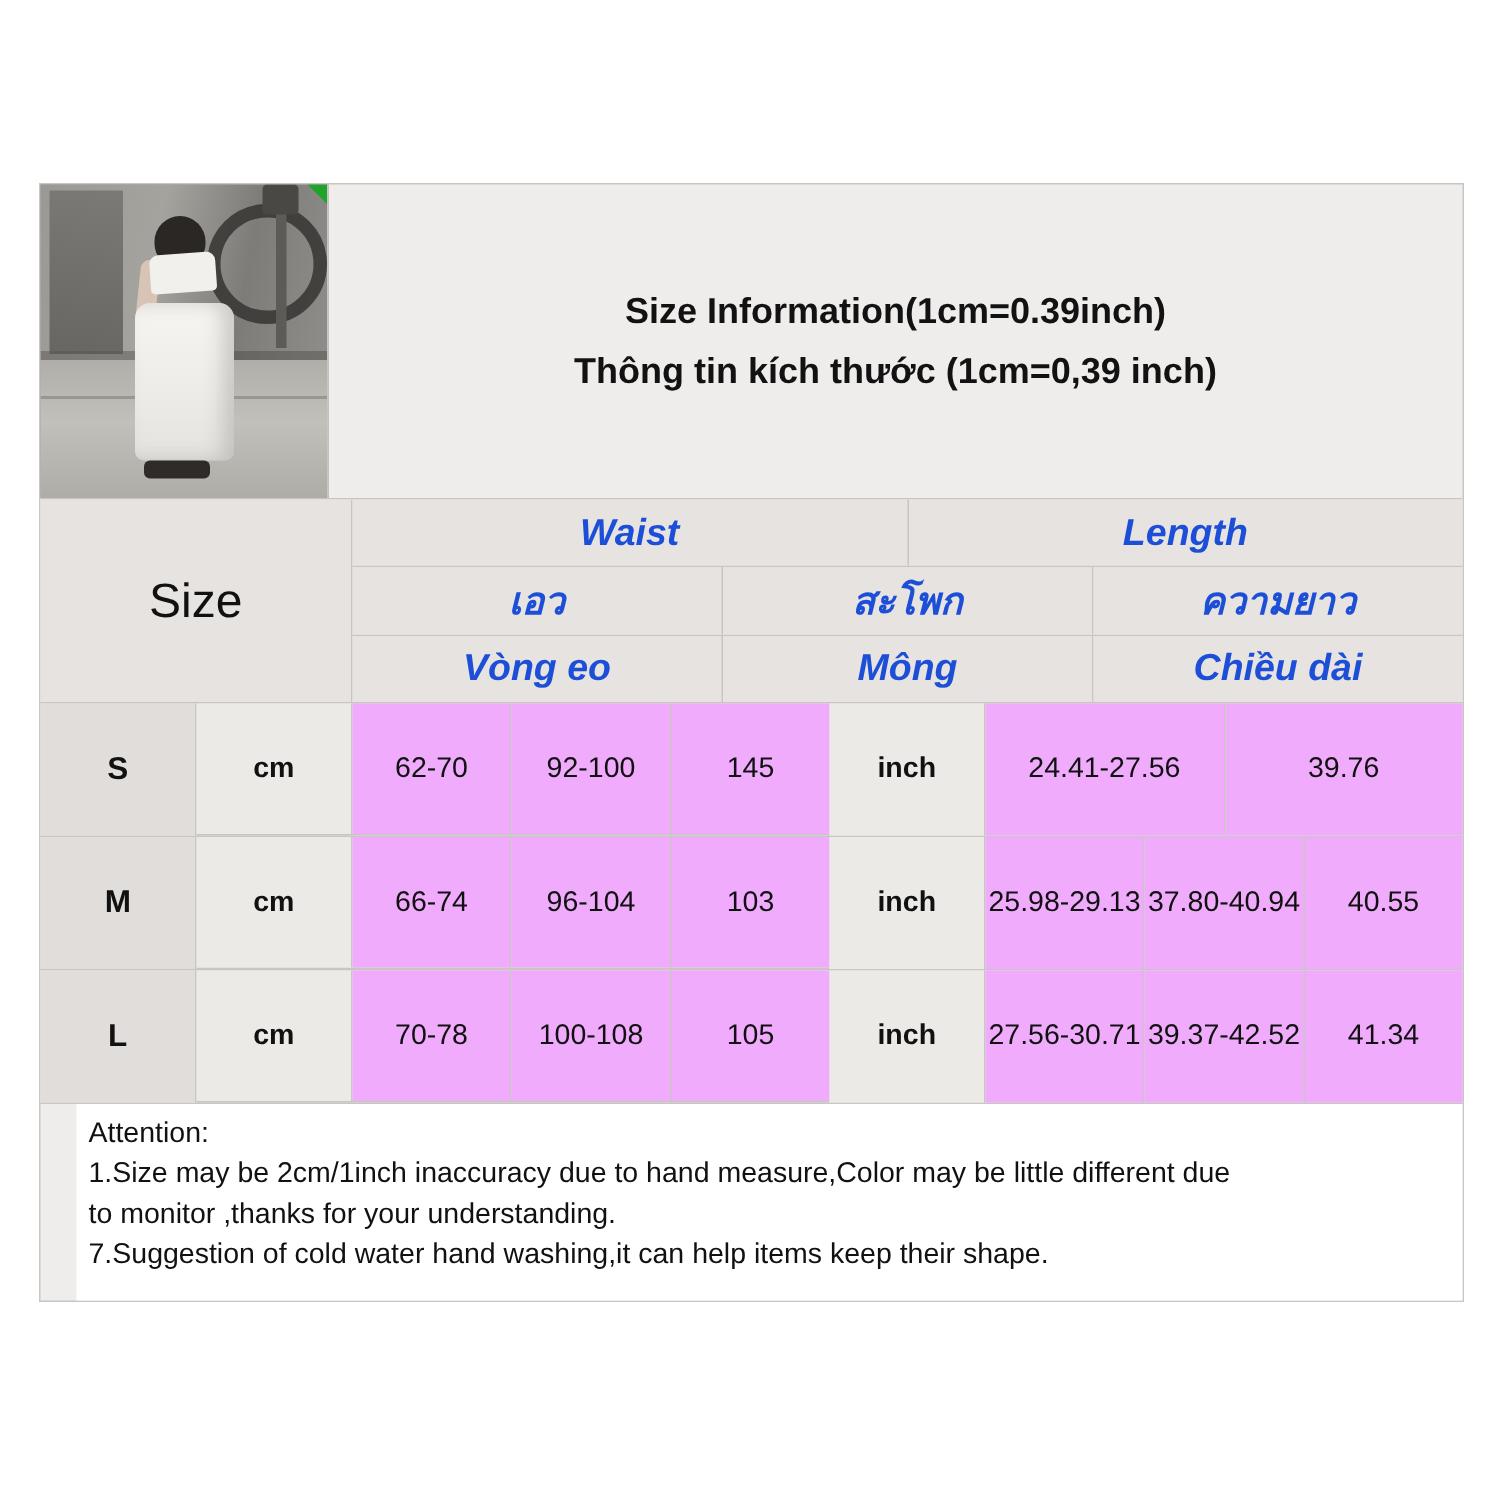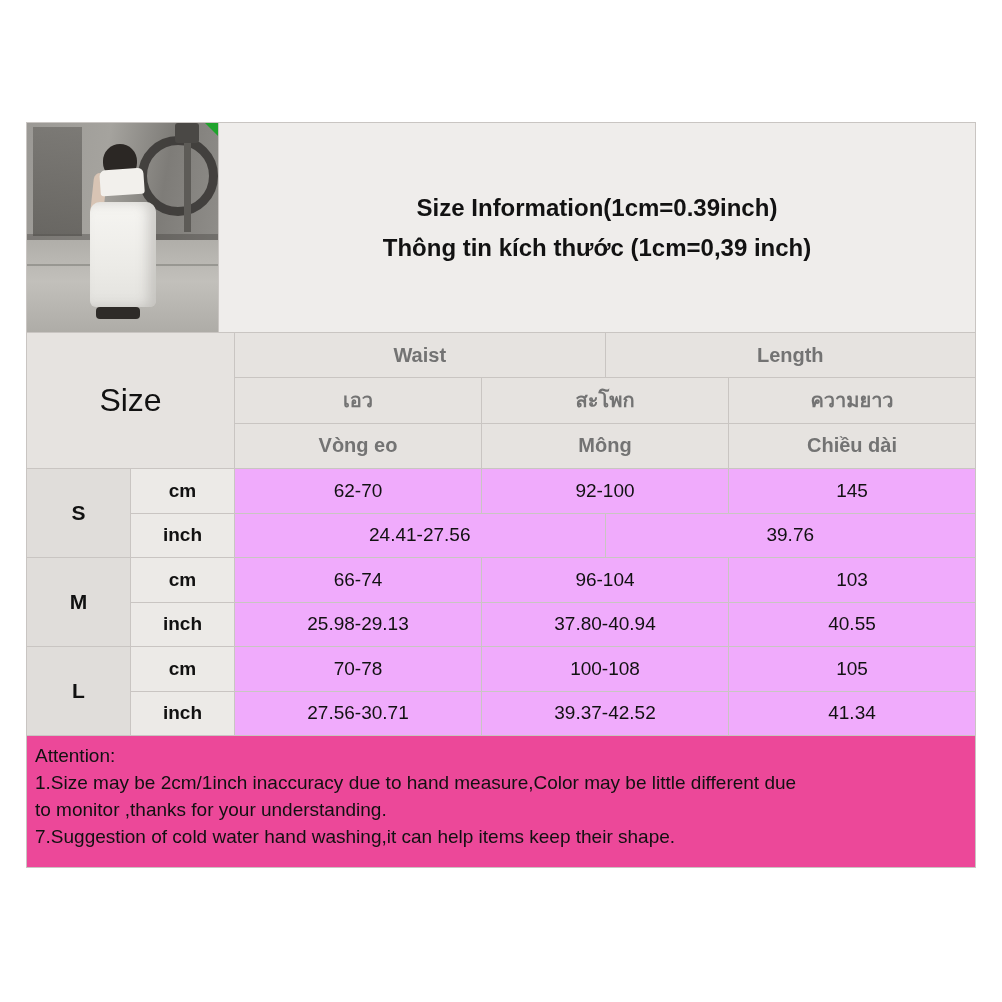--- a/index.html
+++ b/index.html
@@ -166,24 +166,25 @@
     box-sizing: border-box;
   }
   .colhead-cols .hrow:last-child { border-bottom: none; }
   .hcell {
     flex: 1;
     display: flex;
     align-items: center;
     justify-content: center;
     border-right: 1px solid #c9c5c2;
     box-sizing: border-box;
-    font-size: 20px;
+    font-size: 25px;
     font-weight: bold;
     background: #e6e3e0;
-    color: #737373;
+    color: #1d4ed8;
+    font-style: italic;
   }
   .hcell:last-child { border-right: none; }
   .hcell.sub { font-weight: bold; }
   
   .body-rows { display: flex; flex-direction: column; }
   .size-group {
     display: flex;
     height: 89px;
     border-bottom: 1px solid #c9c5c2;
     box-sizing: border-box;
@@ -192,21 +193,21 @@
     width: 104px;
     border-right: 1px solid #c9c5c2;
     box-sizing: border-box;
     display: flex;
     align-items: center;
     justify-content: center;
     font-size: 21px;
     font-weight: bold;
     background: #e0ddda;
   }
-  .group-right { flex: 1; display: flex; flex-direction: column; justify-content: space-between; }
+  .group-right { flex: 1; display: flex; flex-direction: row; justify-content: space-between; }
   .unit-row {
     flex: 1;
     display: flex;
     border-bottom: 1px solid #c9c5c2;
     box-sizing: border-box;
   }
   .unit-row:last-child { border-bottom: none; }
   .unit-cell {
     width: 104px;
     border-right: 1px solid #c9c5c2;
@@ -227,21 +228,22 @@
     box-sizing: border-box;
     font-size: 19px;
     background: #f0abfc;
   }
   .val-cell:last-child { border-right: none; }
   
   .attention {
     flex: 1;
     padding: 6px 8px 4px 8px;
     box-sizing: border-box;
-    background: #ec4899;
+    background: #ffffff;
+    margin-left: 24px;
   }
   .attention p {
     margin: 0;
     font-size: 19px;
     line-height: 27px;
     color: #111;
   }
 </style>
 </head>
 <body>

